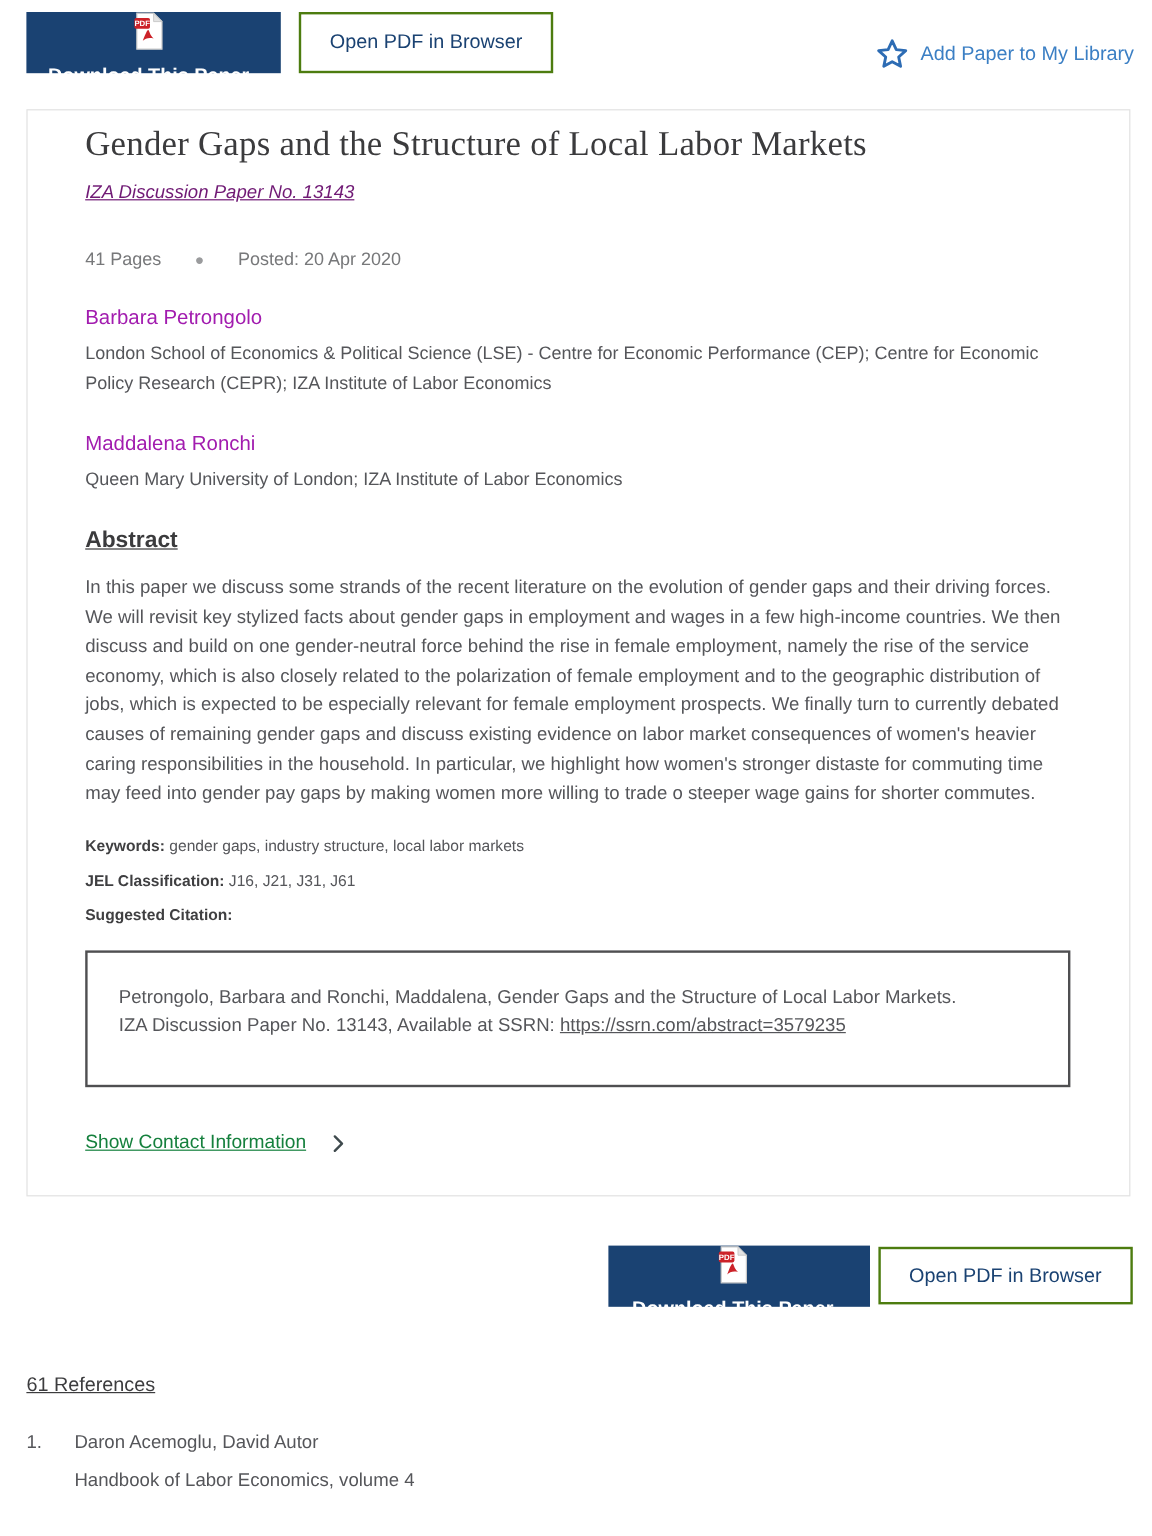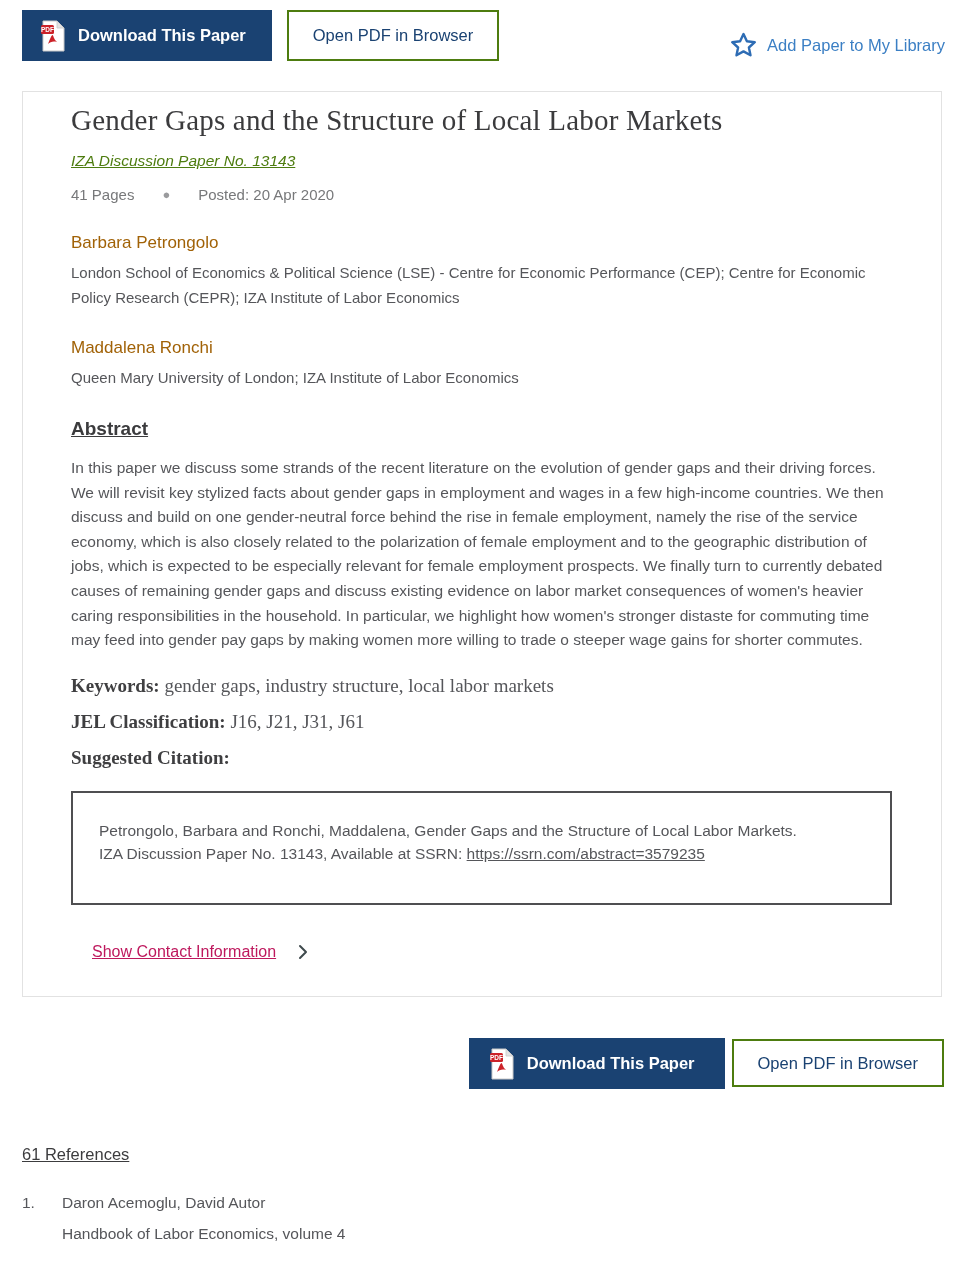--- a/index.html
+++ b/index.html
@@ -24,20 +24,21 @@
     gap: 12px;
     background: #1a4272;
     color: #ffffff;
     border: none;
     height: 51px;
     padding: 0 26px 0 18px;
     font-size: 16.5px;
     font-weight: bold;
     font-family: "Liberation Sans", sans-serif;
     cursor: pointer;
+    flex-direction: column;
   }
   .btn-openpdf {
     display: flex;
     align-items: center;
     justify-content: center;
     background: #ffffff;
     color: #1a4272;
     border: 2px solid #4d7c0f;
     height: 51px;
     padding: 0 24px;
@@ -70,39 +71,39 @@
     font-weight: normal;
     font-size: 29px;
     color: #3b3b3d;
     letter-spacing: 0.2px;
     margin-bottom: 15px;
   }
   .series-link {
     display: inline-block;
     font-size: 15.5px;
     font-style: italic;
-    color: #4d7c0f;
+    color: #701a75;
     text-decoration: underline;
-    margin-bottom: 16px;
+    margin-bottom: 38px;
     cursor: pointer;
   }
   .meta-row {
     display: flex;
     align-items: center;
     gap: 28px;
     font-size: 15px;
     color: #77787a;
     margin-bottom: 30px;
   }
   .meta-dot { color: #9a9b9d; font-size: 13px; }
 
   .author-name {
     display: inline-block;
     font-size: 17px;
-    color: #a16207;
+    color: #a21caf;
     margin-bottom: 7px;
     cursor: pointer;
   }
   .author-affil {
     font-size: 15px;
     line-height: 25px;
     color: #55565a;
     margin-bottom: 28px;
     max-width: 830px;
   }
@@ -116,24 +117,23 @@
     margin-bottom: 16px;
   }
   .abstract-text {
     font-size: 15.5px;
     line-height: 24.6px;
     color: #55565a;
     max-width: 835px;
     margin-bottom: 22px;
   }
   .label-row {
-    font-size: 19px;
+    font-size: 13px;
     color: #55565a;
     margin-bottom: 14px;
-    font-family: Liberation Serif, serif;
   }
   .label-row b { color: #3f3f41; }
   .suggested { margin-bottom: 22px; }
 
   .citation-box {
     border: 2px solid #4f4f51;
     padding: 26px 26px 38px 26px;
     margin-bottom: 38px;
     margin-right: 1px;
   }
@@ -147,23 +147,22 @@
     color: #55565a;
     text-decoration: underline;
     cursor: pointer;
   }
 
   .show-contact {
     display: inline-flex;
     align-items: center;
     gap: 22px;
     font-size: 16px;
-    color: #be185d;
-    cursor: pointer;
-    margin-left: 21px;
+    color: #15803d;
+    cursor: pointer;
   }
   .show-contact .sc-label { text-decoration: underline; }
 
   
   .bottom-actions {
     display: flex;
     justify-content: flex-end;
     align-items: flex-start;
     gap: 7px;
     padding-right: 16px;

